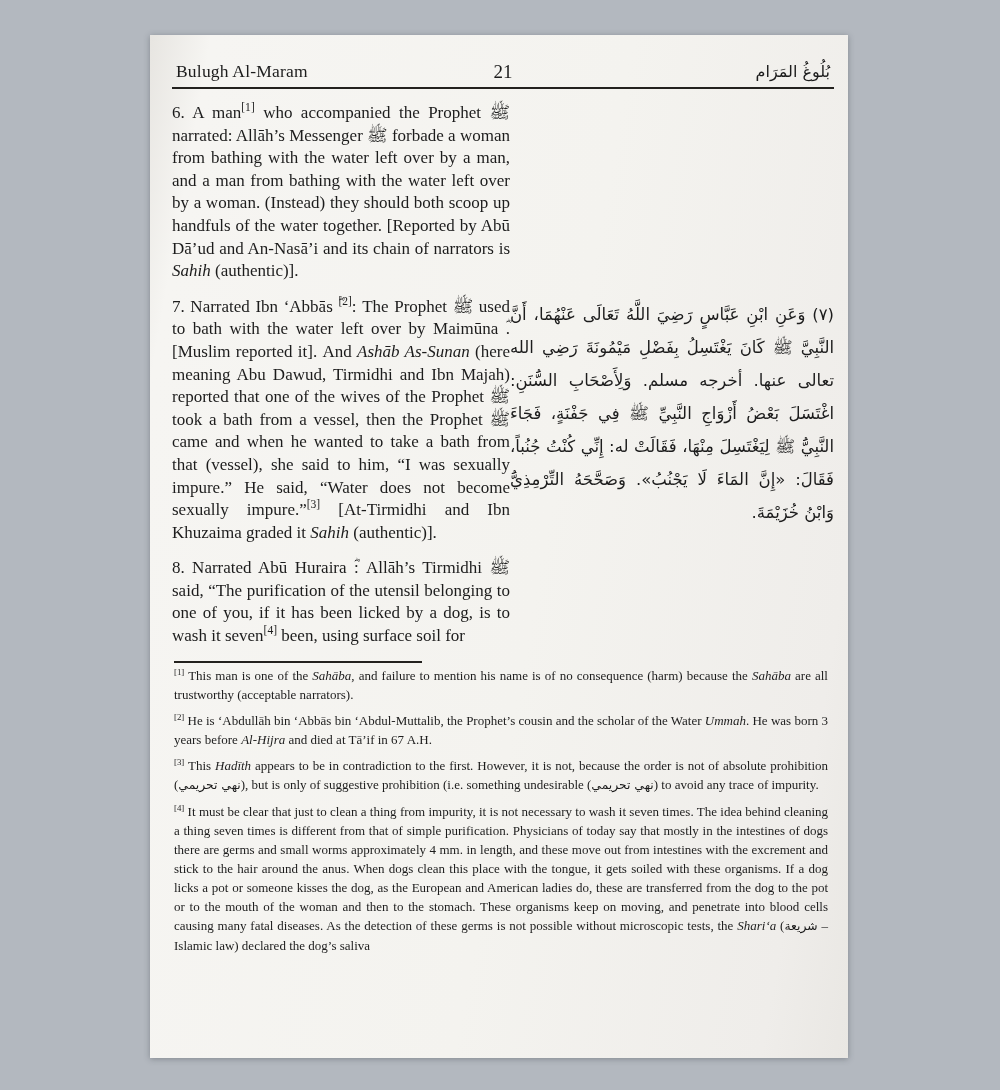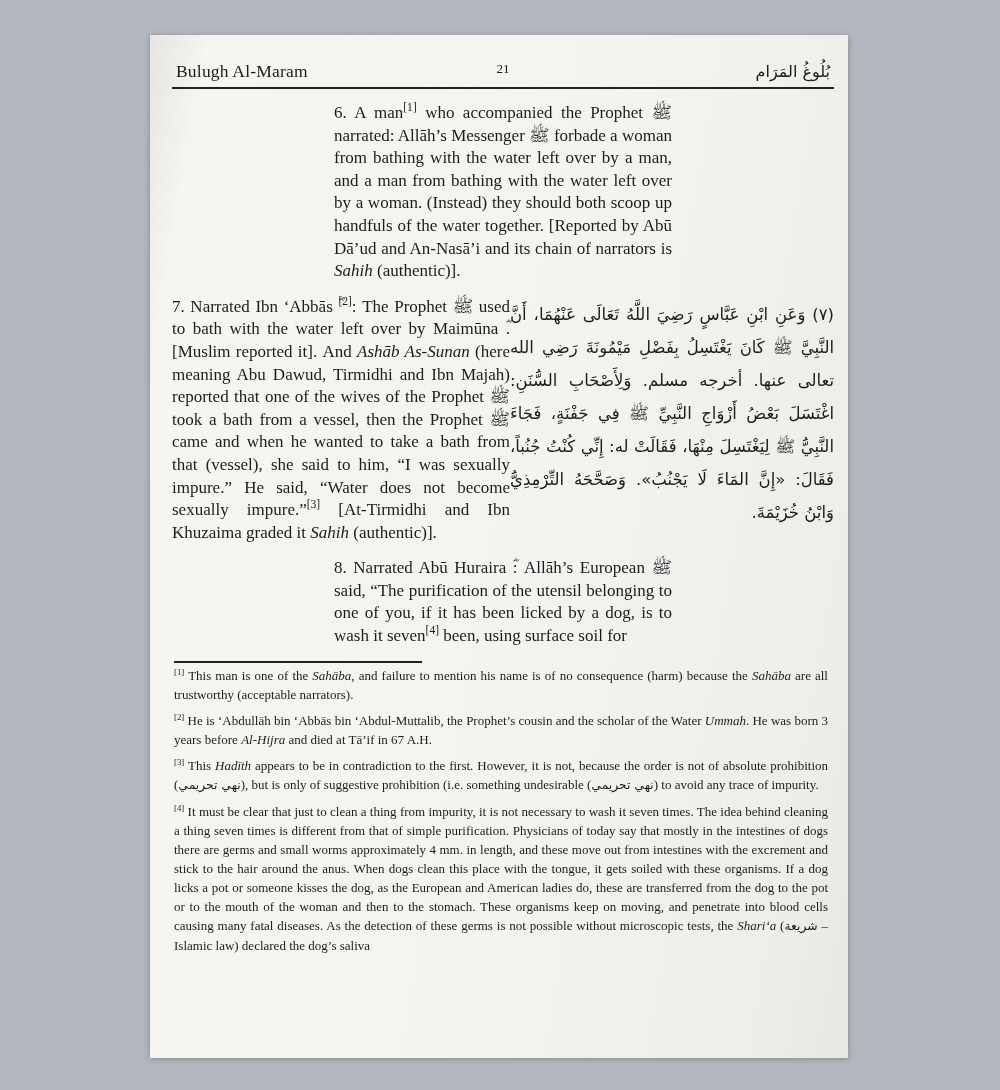--- a/index.html
+++ b/index.html
@@ -30,28 +30,28 @@
     display: flex;
     justify-content: space-between;
     align-items: baseline;
     border-bottom: 2.5px solid #23211e;
     padding: 0 4px 5px 4px;
     margin-bottom: 13px;
   }
   .title-latin { font-size: 17.5px; letter-spacing: 0.2px; }
   .page-number {
     position: absolute; left: 50%; transform: translateX(-50%);
-    font-size: 13px;
+    font-size: 19px;
   }
   .title-arabic {
     font-family: "DejaVu Sans", sans-serif;
     font-size: 16px;
     direction: rtl;
   }
-  .hadith-row { display: flex; margin-bottom: 13px; justify-content: center; }
+  .hadith-row { display: flex; margin-bottom: 13px; }
   .col-en {
     width: 338px; flex: 0 0 338px;
     font-size: 17px; line-height: 22.6px;
     text-align: justify; text-justify: inter-word;
   }
   .col-ar {
     flex: 1;
     direction: rtl;
     font-family: "DejaVu Sans", sans-serif;
     font-size: 16.5px; line-height: 33px;
@@ -88,21 +88,21 @@
     <div class="hadith-row">
       <div class="col-en"><span>6. A man</span><sup>[1]</sup><span> who accompanied the Prophet </span><span>ﷺ</span><span> narrated: Allāh’s Messenger </span><span>ﷺ</span><span> forbade a woman from bathing with the water left over by a man, and a man from bathing with the water left over by a woman. (Instead) they should both scoop up handfuls of the water together. [Reported by Abū Dā’ud and An-Nasā’i and its chain of narrators is </span><span class="it">Sahih</span><span> (authentic)].</span></div>
     </div>
 
     <div class="hadith-row">
       <div class="col-en"><span>7. Narrated Ibn ‘Abbās </span><span>ؓ</span><sup>[2]</sup><span>: The Prophet </span><span>ﷺ</span><span> used to bath with the water left over by Maimūna </span><span>ؓ</span><span>. [Muslim reported it]. And </span><span class="it">Ashāb As-Sunan</span><span> (here meaning Abu Dawud, Tirmidhi and Ibn Majah) reported that one of the wives of the Prophet </span><span>ﷺ</span><span> took a bath from a vessel, then the Prophet </span><span>ﷺ</span><span> came and when he wanted to take a bath from that (vessel), she said to him, “I was sexually impure.” He said, “Water does not become sexually impure.”</span><sup>[3]</sup><span> [At-Tirmidhi and Ibn Khuzaima graded it </span><span class="it">Sahih</span><span> (authentic)].</span></div>
       <div class="col-ar">(٧) وَعَنِ ابْنِ عَبَّاسٍ رَضِيَ اللَّهُ تَعَالَى عَنْهُمَا، أَنَّ النَّبِيَّ ﷺ كَانَ يَغْتَسِلُ بِفَضْلِ مَيْمُونَةَ رَضِي الله تعالى عنها. أخرجه مسلم. وَلِأَصْحَابِ السُّنَنِ: اغْتَسَلَ بَعْضُ أَزْوَاجِ النَّبِيِّ ﷺ فِي جَفْنَةٍ، فَجَاءَ النَّبِيُّ ﷺ لِيَغْتَسِلَ مِنْهَا، فَقَالَتْ له: إِنِّي كُنْتُ جُنُباً، فَقَالَ: «إِنَّ المَاءَ لَا يَجْنُبُ». وَصَحَّحَهُ التِّرْمِذِيُّ وَابْنُ خُزَيْمَةَ.</div>
     </div>
 
     <div class="hadith-row">
-      <div class="col-en"><span>8. Narrated Abū Huraira </span><span>ؓ</span><span>: Allāh’s European </span><span>ﷺ</span><span> said, “The purification of the utensil belonging to one of you, if it has been licked by a dog, is to wash it seven</span><sup>[4]</sup><span> been, using surface soil for</span></div>
+      <div class="col-en"><span>8. Narrated Abū Huraira </span><span>ؓ</span><span>: Allāh’s Tirmidhi </span><span>ﷺ</span><span> said, “The purification of the utensil belonging to one of you, if it has been licked by a dog, is to wash it seven</span><sup>[4]</sup><span> been, using surface soil for</span></div>
     </div>
 
     <div class="footnotes">
       <div class="fn-rule"></div>
       <div class="footnote"><sup>[1]</sup><span> This man is one of the </span><span class="it">Sahāba</span><span>, and failure to mention his name is of no consequence (harm) because the </span><span class="it">Sahāba</span><span> are all trustworthy (acceptable narrators).</span></div>
       <div class="footnote"><sup>[2]</sup><span> He is ‘Abdullāh bin ‘Abbās bin ‘Abdul-Muttalib, the Prophet’s cousin and the scholar of the Water </span><span class="it">Ummah</span><span>. He was born 3 years before </span><span class="it">Al-Hijra</span><span> and died at Tā’if in 67 A.H.</span></div>
       <div class="footnote"><sup>[3]</sup><span> This </span><span class="it">Hadīth</span><span> appears to be in contradiction to the first. However, it is not, because the order is not of absolute prohibition (</span><span class="ar-inline" dir="rtl">نهي تحريمي</span><span>), but is only of suggestive prohibition (i.e. something undesirable (</span><span class="ar-inline" dir="rtl">نهي تحريمي</span><span>) to avoid any trace of impurity.</span></div>
       <div class="footnote"><sup>[4]</sup><span> It must be clear that just to clean a thing from impurity, it is not necessary to wash it seven times. The idea behind cleaning a thing seven times is different from that of simple purification. Physicians of today say that mostly in the intestines of dogs there are germs and small worms approximately 4 mm. in length, and these move out from intestines with the excrement and stick to the hair around the anus. When dogs clean this place with the tongue, it gets soiled with these organisms. If a dog licks a pot or someone kisses the dog, as the European and American ladies do, these are transferred from the dog to the pot or to the mouth of the woman and then to the stomach. These organisms keep on moving, and penetrate into blood cells causing many fatal diseases. As the detection of these germs is not possible without microscopic tests, the </span><span class="it">Shari‘a</span><span> (</span><span class="ar-inline" dir="rtl">شريعة</span><span> – Islamic law) declared the dog’s saliva</span></div>
     </div>
 

